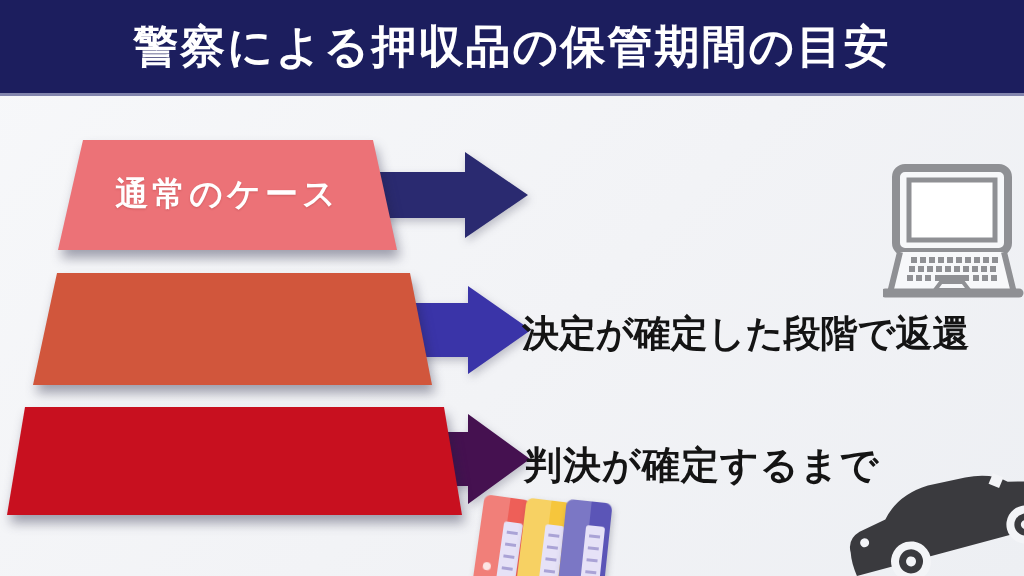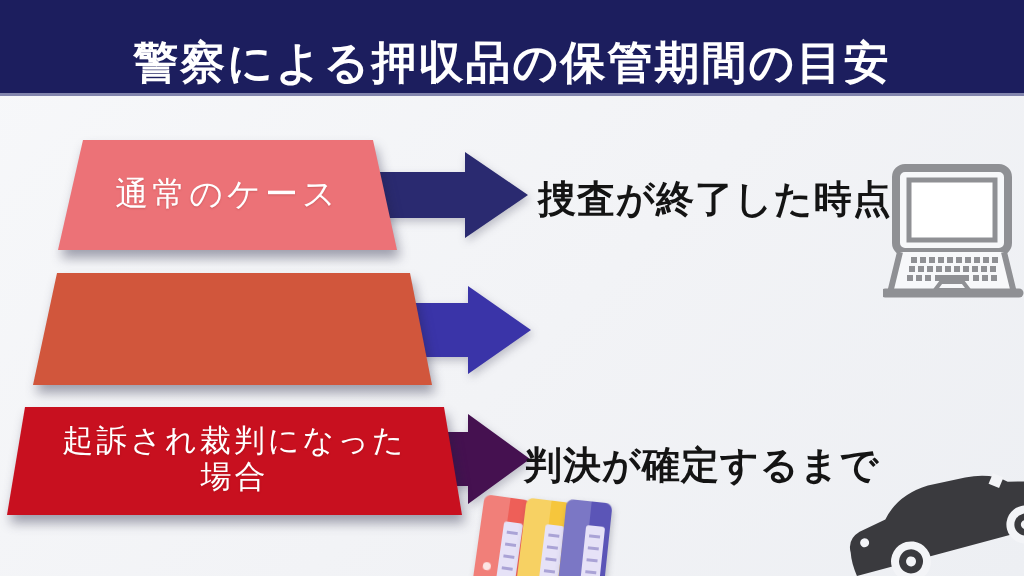--- a/index.html
+++ b/index.html
@@ -5,32 +5,32 @@
   html,body{margin:0;padding:0;background:#e8e8ea;}
   .stage{
     position:relative;width:1024px;height:576px;overflow:hidden;
     background:linear-gradient(135deg,#f7f8fa 0%,#f2f3f6 55%,#edeff3 100%);
     font-family:"Liberation Sans","DejaVu Sans",sans-serif;
   }
   
   .header{
     position:absolute;left:0;top:0;width:1024px;height:93px;
     background:#1c1e5e;border-bottom:3px solid #8285ad;
-    display:flex;align-items:flex-end;justify-content:center;
+    display:flex;align-items:center;justify-content:center;
   }
   .header .title{
     color:#ffffff;font-size:45px;font-weight:900;letter-spacing:2px;white-space:nowrap;
   }
   
   .shapes{position:absolute;left:0;top:0;}
   .trap{filter:drop-shadow(3px 8px 6px rgba(30,30,60,0.40));}
   .arr{filter:drop-shadow(2px 4px 4px rgba(30,30,60,0.25));}
   
   .case-label{
-    position:absolute;color:#ffffff;font-weight:400;text-align:center;line-height:1.16;
+    position:absolute;color:#ffffff;font-weight:700;text-align:center;line-height:1.16;
     text-shadow:0 1px 2px rgba(120,30,30,0.25);white-space:nowrap;
   }
   .case-1{left:58px;top:175px;width:339px;font-size:33px;letter-spacing:4px;}
   .case-2{left:33px;top:291px;width:399px;font-size:31px;letter-spacing:2px;}
   .case-3{left:7px;top:423px;width:455px;font-size:31px;letter-spacing:3px;}
   
   .outcome{
     position:absolute;color:#141414;font-weight:900;white-space:nowrap;letter-spacing:1px;
   }
   .outcome-1{left:538px;top:174px;font-size:38px;}
@@ -84,26 +84,22 @@
 
     <polygon class="arr" points="428,432 468,432 468,414 530,459 468,504 468,486 428,486" fill="#451150"></polygon>
     <polygon class="trap" points="25,407 444,407 462,515 7,515" fill="#c8101f"></polygon>
   </svg>
 
   <div class="case-label case-1">
     <span>通常のケース</span>
   </div>
   <div class="case-label case-2">
   </div>
-  <div class="case-label case-3">
-    <div>起訴され裁判になった</div>
-    <div>場合</div>
-  </div>
 
-  <div class="outcome outcome-1">捜査が終了した時点</div>
+  <div class="outcome outcome-2">決定が確定した段階で返還</div>
   <div class="outcome outcome-3">判決が確定するまで</div>
 
   <svg class="laptop" width="142" height="150" viewBox="0 0 142 150">
     <g fill="none" stroke="#8f9094">
       <rect x="13" y="6" width="112" height="84" rx="9" stroke-width="8" fill="#f7f8fa"></rect>
       <rect x="26" y="18" width="86" height="60" stroke-width="5" fill="#ffffff"></rect>
       <path d="M17,90 L7,131 L131,131 L121,90" stroke-width="6" fill="#f7f8fa"></path>
       <path d="M2,131 L136,131" stroke-width="9" stroke-linecap="round"></path>
     </g>
     <g fill="#8f9094">

